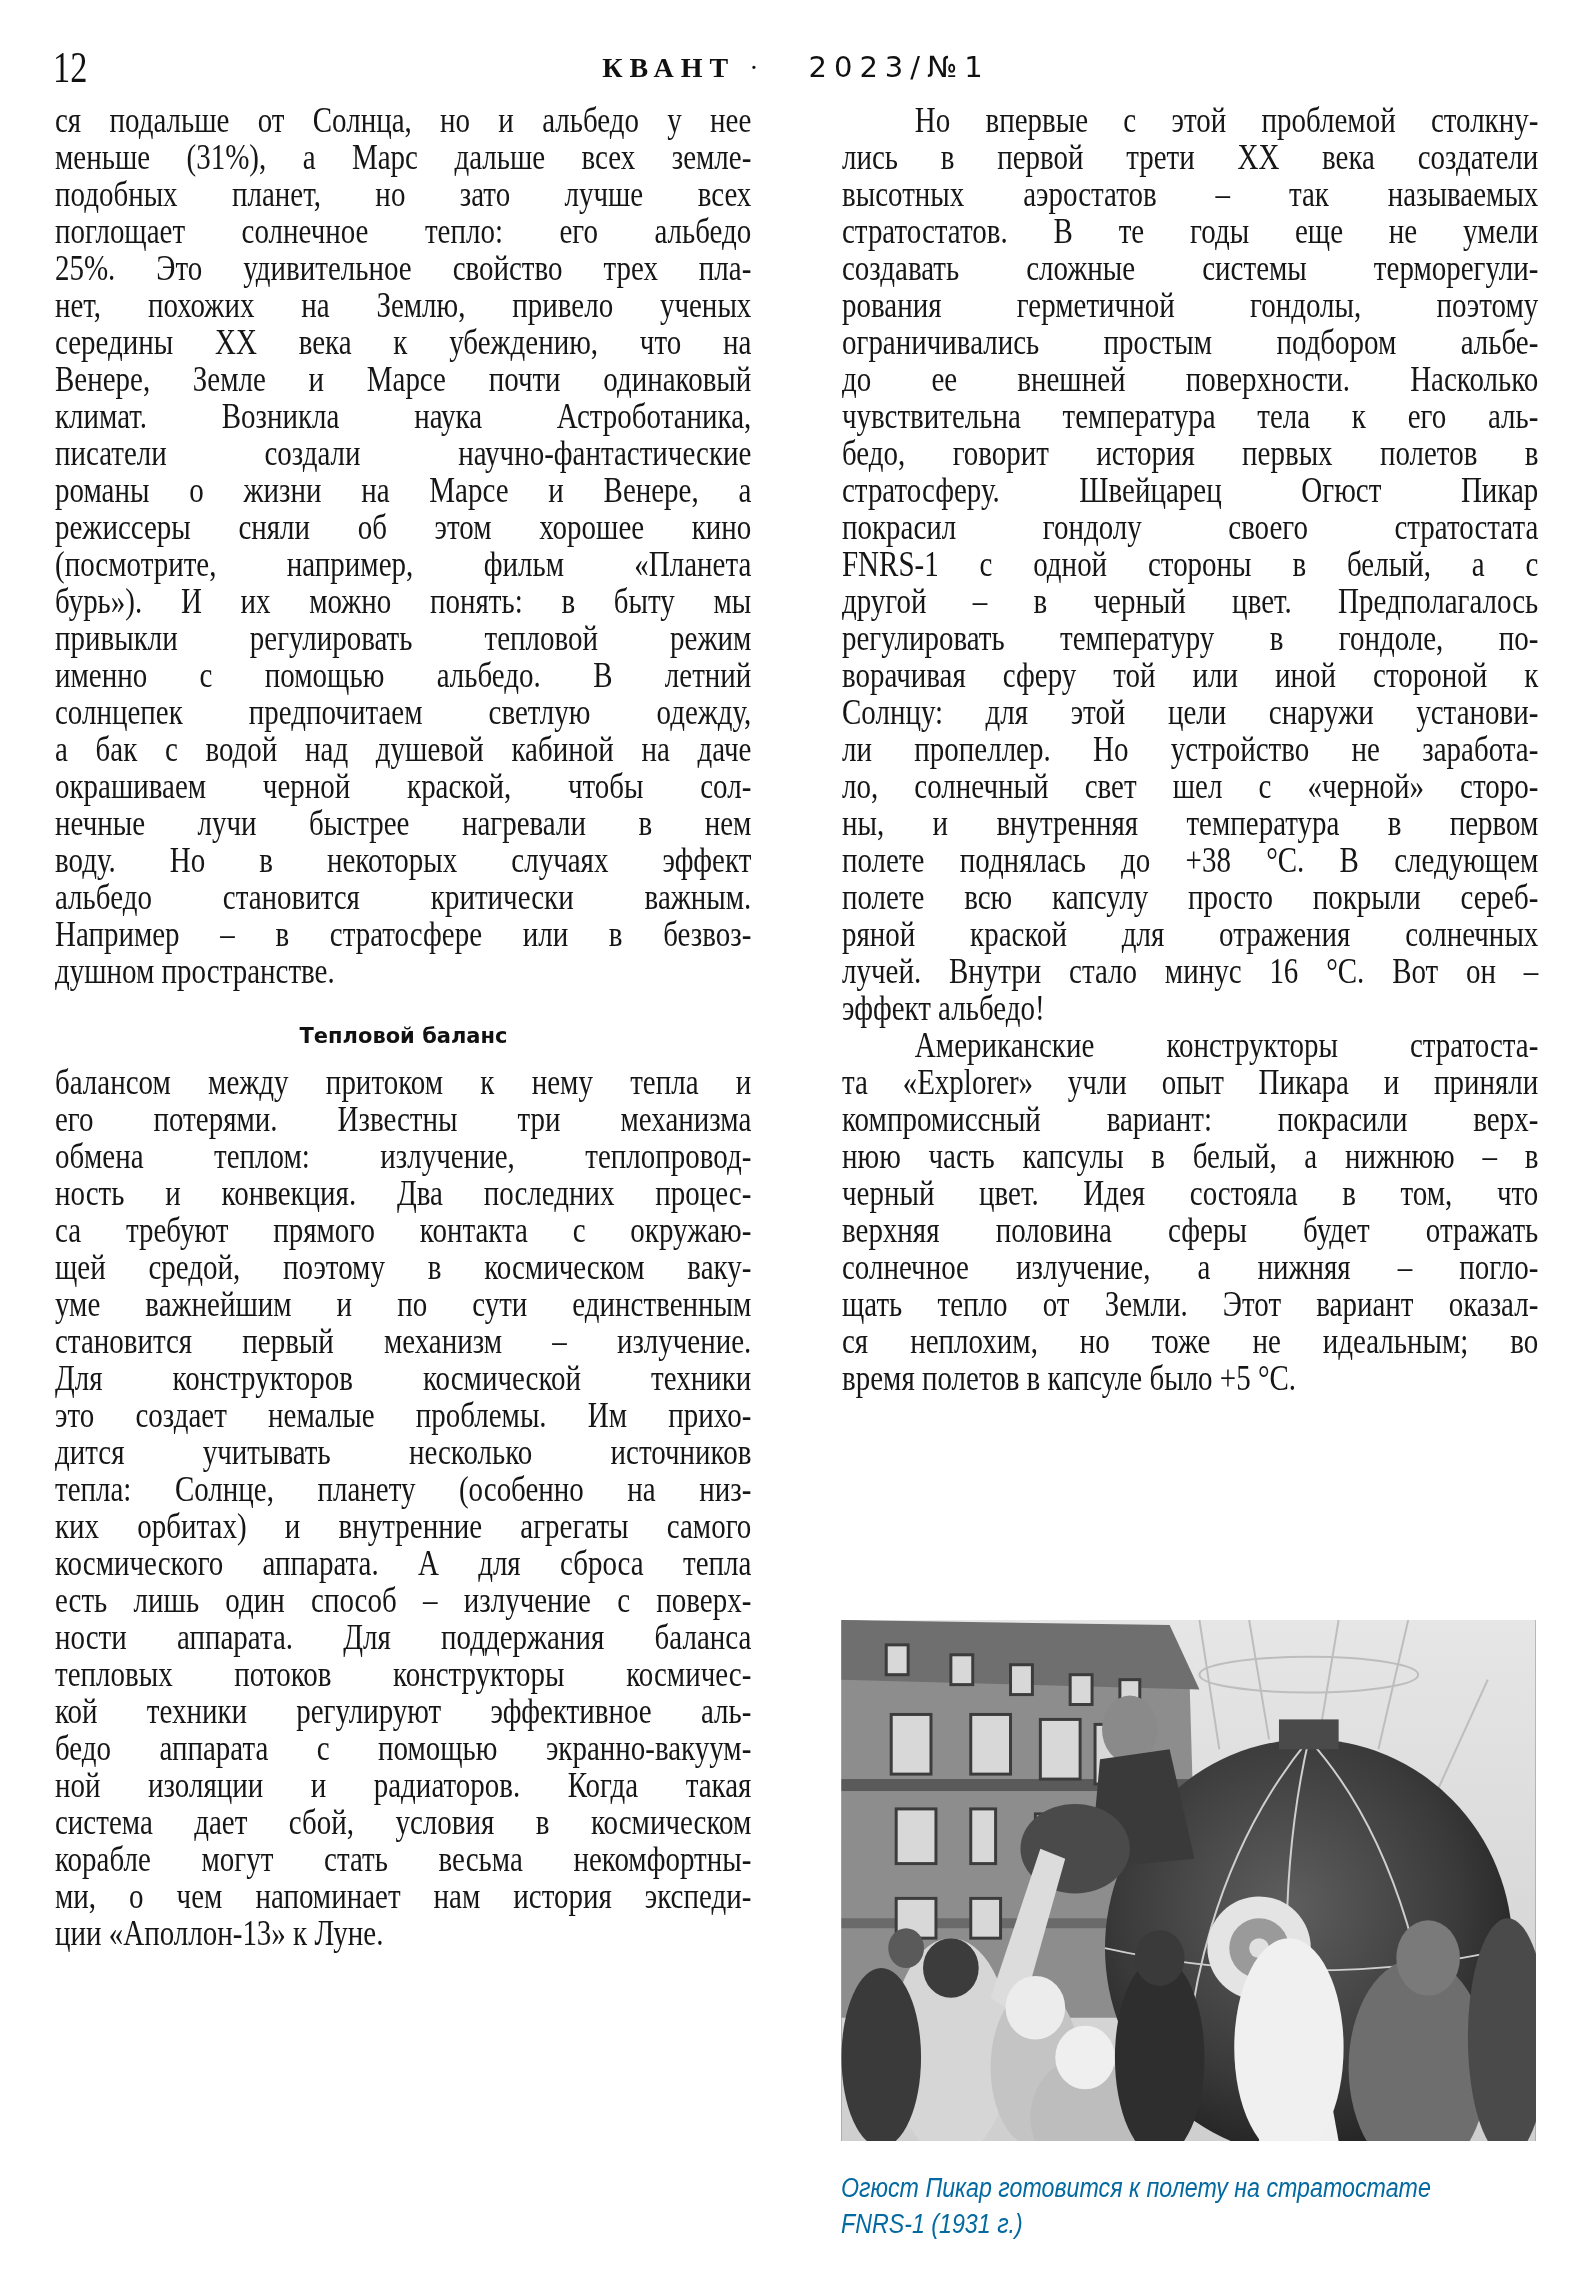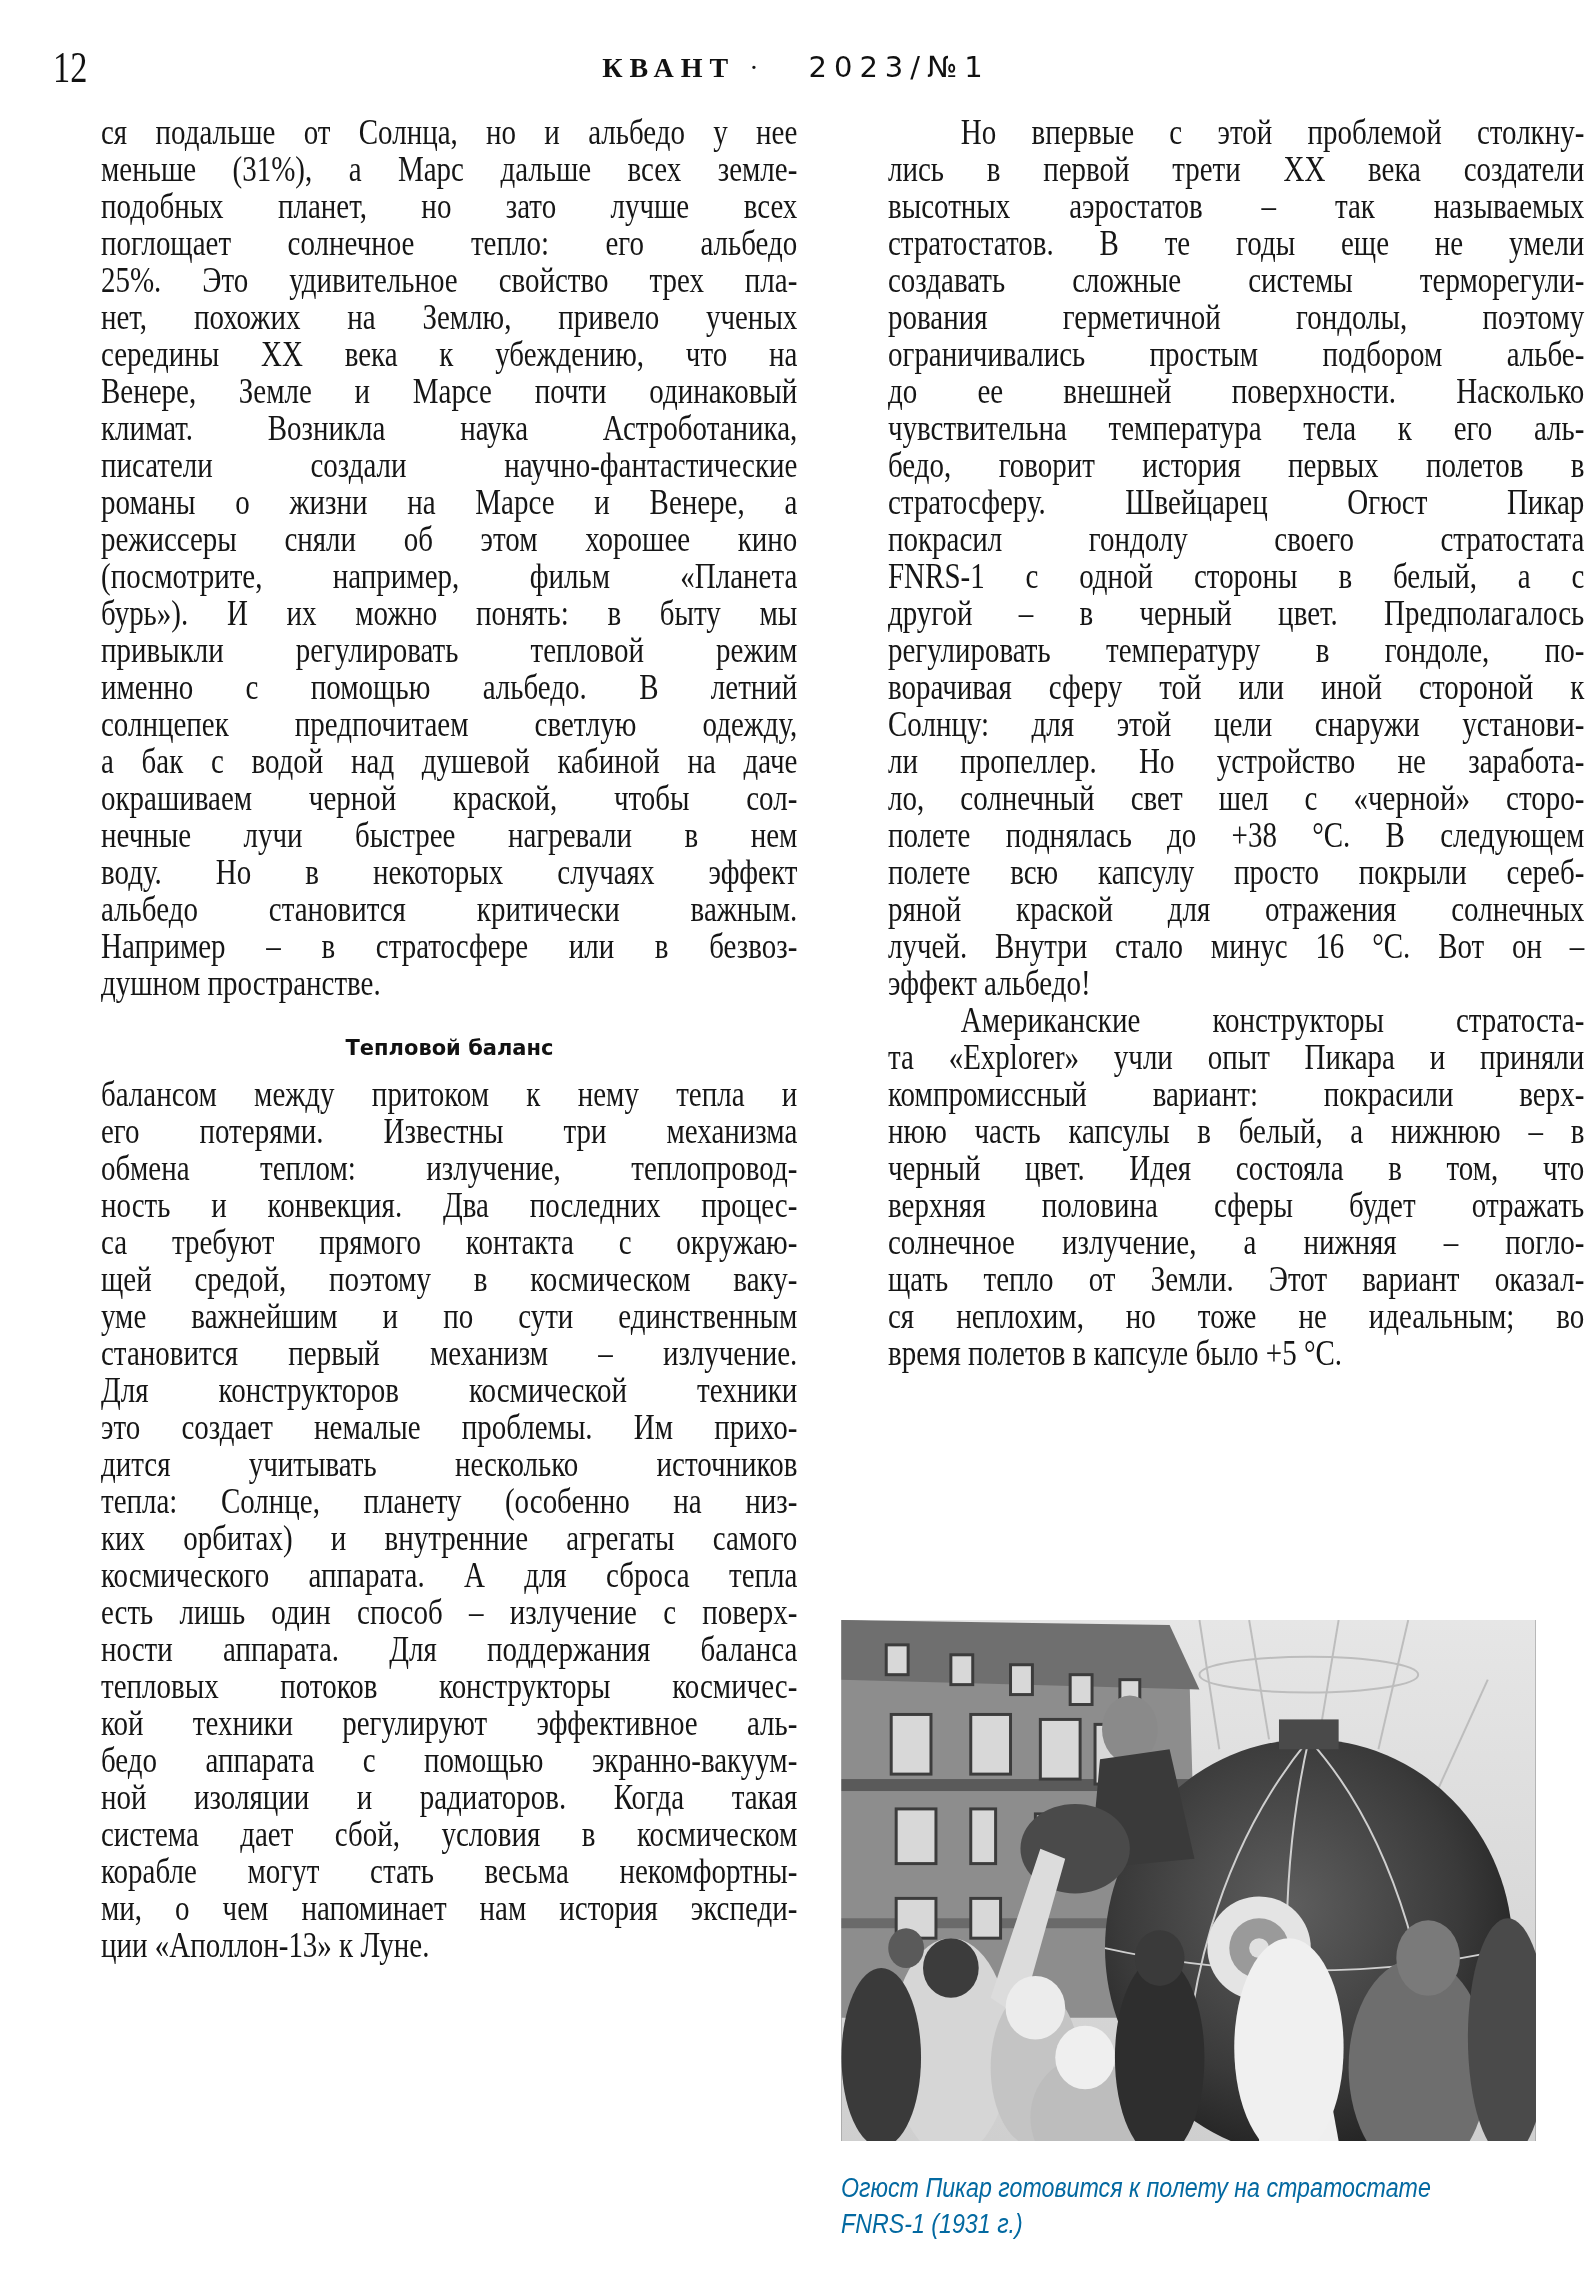--- a/index.html
+++ b/index.html
@@ -11,21 +11,21 @@
   }
   .running-head {
     position: absolute; left: 597px; width: 398px; top: 47px; text-align: center;
     font-family: "Liberation Serif", serif; font-size: 28px; line-height: 40px; color: #111;
     white-space: nowrap;
   }
   .running-head .journal { font-weight: bold; letter-spacing: 7px; }
   .running-head .sep { margin: 0 14px; letter-spacing: 0; }
   .running-head .issue { font-family: "DejaVu Sans", sans-serif; font-size: 29px; letter-spacing: 7px; font-weight: normal; margin-left: 36px; }
 
-  .column { position: absolute; top: 114px; margin-left: 46px; }
+  .column { position: absolute; top: 102px; }
   .col-left { left: 55px; width: 697px; }
   .col-right { left: 842px; width: 697px; }
 
   .line {
     height: 37px; line-height: 37px;
     font-family: "Liberation Serif", serif; font-size: 35px;
     white-space: nowrap; overflow: visible; color: #161616;
   }
   .line .inner { display: block; text-align: justify; text-align-last: justify; width: 841px; transform: scaleX(0.828); transform-origin: left center; }
   .line.last .inner { text-align-last: left; }
@@ -258,20 +258,23 @@
         <span class="inner">ворачивая сферу той или иной стороной к</span>
       </div>
       <div class="line">
         <span class="inner">Солнцу: для этой цели снаружи установи-</span>
       </div>
       <div class="line">
         <span class="inner">ли пропеллер. Но устройство не заработа-</span>
       </div>
       <div class="line">
         <span class="inner">ло, солнечный свет шел с «черной» сторо-</span>
+      </div>
+      <div class="line">
+        <span class="inner">ны, и внутренняя температура в первом</span>
       </div>
       <div class="line">
         <span class="inner">полете поднялась до +38 °С. В следующем</span>
       </div>
       <div class="line">
         <span class="inner">полете всю капсулу просто покрыли сереб-</span>
       </div>
       <div class="line">
         <span class="inner">ряной краской для отражения солнечных</span>
       </div>

